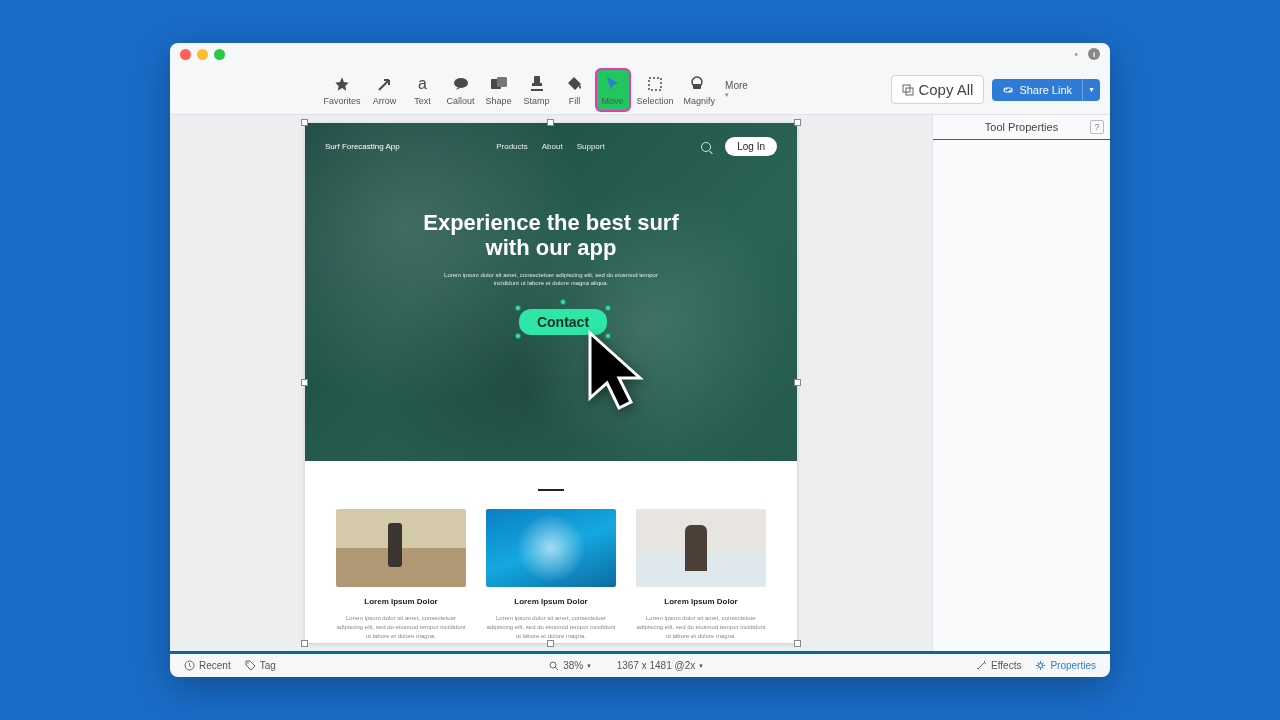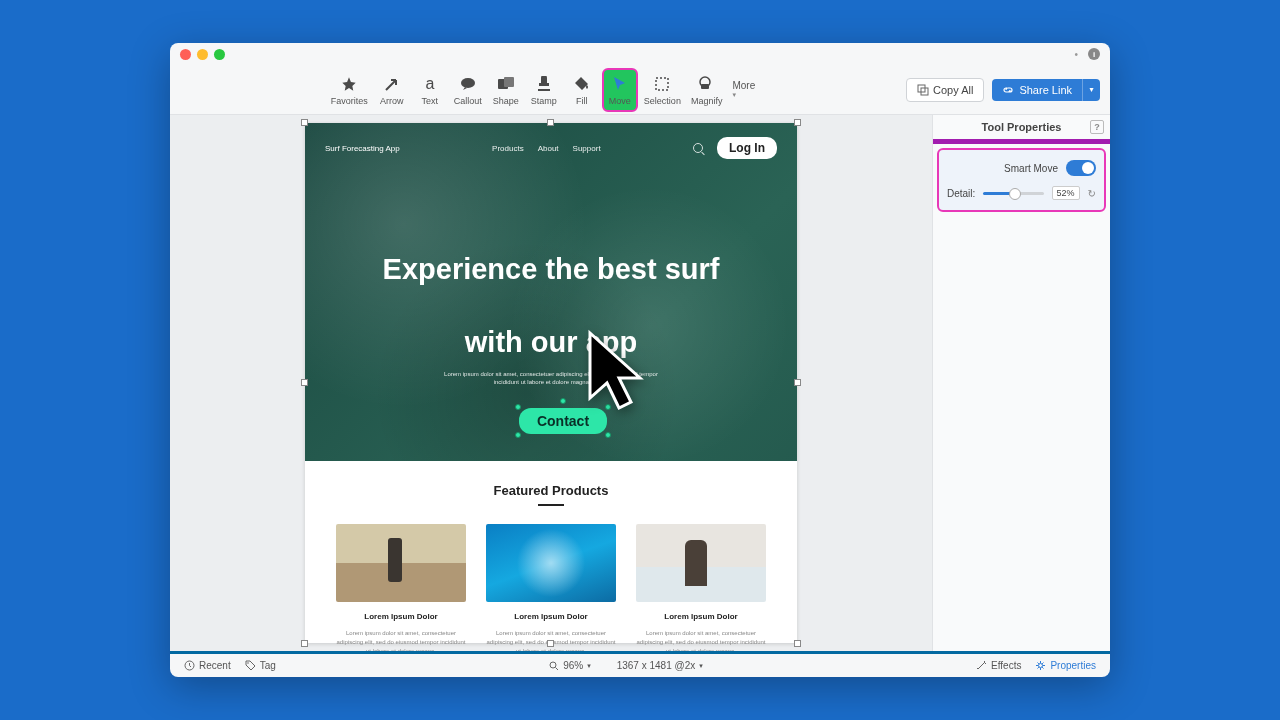--- a/index.html
+++ b/index.html
@@ -16,38 +16,38 @@
 .toolbar { height: 50px; display: flex; align-items: center; padding: 0 10px; border-bottom: 1px solid #e0e2e5; }
 .tb-left, .tb-center, .tb-right { display: flex; align-items: center; gap: 2px; }
 .tb-center { flex: 1; justify-content: center; }
 .tb-right { gap: 8px; }
 .tb-btn { display: flex; flex-direction: column; align-items: center; justify-content: center; min-width: 36px; height: 44px; padding: 2px 4px; border-radius: 4px; cursor: pointer; }
 .tb-btn .icon { height: 20px; display: flex; align-items: center; justify-content: center; color: #4a4a4a; }
 .tb-btn .lbl { font-size: 9px; color: #555; margin-top: 2px; }
 .tb-btn.highlighted { border: 2.5px solid #e838b8; border-radius: 6px; background: #22c55e; }
 .more-btn { display: flex; flex-direction: column; align-items: flex-start; font-size: 10px; color: #555; cursor: pointer; padding: 4px; }
 .more-btn .caret { font-size: 7px; color: #888; }
-.copy-btn { display: flex; align-items: center; gap: 4px; padding: 5px 10px; border: 1px solid #d0d3d7; border-radius: 4px; background: #fff; font-size: 11px; color: #444; cursor: pointer; }
+.copy-btn { display: flex; align-items: center; gap: 4px; padding: 5px 10px; border: 1px solid #d0d3d7; border-radius: 4px; background: #fff; font-size: 15px; color: #444; cursor: pointer; }
 .share-group { display: flex; }
 .share-btn { display: flex; align-items: center; gap: 5px; padding: 5px 10px; background: #2e7cd6; color: #fff; border-radius: 4px 0 0 4px; font-size: 11px; cursor: pointer; }
 .share-drop { width: 18px; background: #2e7cd6; border-left: 1px solid rgba(255,255,255,0.3); border-radius: 0 4px 4px 0; display: flex; align-items: center; justify-content: center; color: #fff; font-size: 8px; cursor: pointer; }
 .body { flex: 1; display: flex; overflow: hidden; }
 .canvas-area { flex: 1; background: #eceef0; display: flex; justify-content: center; padding: 8px; overflow: hidden; position: relative; }
 .canvas { width: 492px; background: #fff; position: relative; box-shadow: 0 1px 4px rgba(0,0,0,0.15); }
 .sel-handle { width: 7px; height: 7px; background: #fff; border: 1px solid #888; position: absolute; z-index: 5; }
 .hero { height: 338px; background: linear-gradient(135deg, #1a4840, #2a6355, #1f5248, #3a7060); background-size: 200% 200%; position: relative; color: #fff; overflow: hidden; }
 .hero::before { content: ""; position: absolute; inset: 0; background: radial-gradient(circle at 20% 30%, rgba(255,255,255,0.15), transparent 40%), radial-gradient(circle at 70% 60%, rgba(255,255,255,0.1), transparent 35%), radial-gradient(circle at 45% 80%, rgba(0,0,0,0.2), transparent 40%); }
 .hero-nav { position: relative; display: flex; align-items: center; padding: 14px 20px; font-size: 8px; }
 .hero-brand { font-size: 8px; font-weight: 500; }
 .hero-nav-links { flex: 1; display: flex; justify-content: center; gap: 14px; opacity: 0.9; }
 .hero-search { width: 10px; height: 10px; border: 1px solid #fff; border-radius: 50%; opacity: 0.8; margin-right: 14px; position: relative; }
 .hero-search::after { content: ""; position: absolute; width: 4px; height: 1px; background: #fff; bottom: -2px; right: -3px; transform: rotate(45deg); }
-.hero-login { background: #fff; color: #222; padding: 4px 12px; border-radius: 10px; font-size: 12px; font-weight: 700; }
+.hero-login { background: #fff; color: #222; padding: 4px 12px; border-radius: 10px; font-size: 10px; font-weight: 400; }
 .hero-content { position: relative; text-align: center; padding-top: 40px; }
-.hero-title { font-size: 29px; font-weight: 600; line-height: 1.15; margin-top: 40px; }
+.hero-title { font-size: 22px; font-weight: 600; line-height: 1.15; }
 .hero-sub { font-size: 6px; opacity: 0.85; margin-top: 10px; max-width: 240px; margin-left: auto; margin-right: auto; line-height: 1.4; }
 .hero-cta-wrap { position: relative; display: inline-block; margin-top: 22px; margin-left: 24px; }
 .hero-cta { background: #2de6a8; color: #0a3028; padding: 5px 18px; border-radius: 12px; font-size: 14px; font-weight: 700; display: inline-block; position: relative; }
 .sel-dot { width: 6px; height: 6px; background: #2de6a8; border: 1px solid #188f63; border-radius: 50%; position: absolute; }
 .cursor-big { position: absolute; top: 205px; left: 280px; z-index: 20; filter: drop-shadow(2px 4px 6px rgba(0,0,0,0.4)); }
 .featured { padding: 22px 30px; }
 .featured-title { text-align: center; font-size: 13px; font-weight: 700; color: #222; }
 .featured-underline { width: 26px; height: 2px; background: #222; margin: 6px auto 18px; }
 .cards { display: flex; gap: 20px; justify-content: center; align-items: center; }
 .card { width: 130px; text-align: center; }
@@ -55,21 +55,21 @@
 .img1 { background: linear-gradient(to bottom, #d4c9a8 50%, #b09875 50%); position: relative; }
 .img1::after { content: ""; position: absolute; left: 40%; top: 18%; width: 14px; height: 44px; background: #3a3530; border-radius: 3px; }
 .img2 { background: linear-gradient(160deg, #0a7fc4, #15a8e0, #0c6ba3); position: relative; overflow: hidden; }
 .img2::before { content: ""; position: absolute; inset: 0; background: radial-gradient(circle at 50% 50%, rgba(255,255,255,0.6), transparent 45%); }
 .img3 { background: linear-gradient(to bottom, #e8e5e0 55%, #dfe8ec 55%); position: relative; }
 .img3::after { content: ""; position: absolute; left: 38%; top: 20%; width: 22px; height: 46px; background: #4a4038; border-radius: 6px 6px 0 0; }
 .card-title { font-size: 8px; font-weight: 700; margin-top: 10px; color: #222; }
 .card-desc { font-size: 6px; color: #888; margin-top: 8px; line-height: 1.5; }
 .card-btn { display: inline-block; background: #2de6a8; color: #0a3028; padding: 5px 14px; border-radius: 11px; font-size: 7px; font-weight: 700; margin-top: 12px; }
 .sidepanel { width: 178px; background: #f9fafb; border-left: 1px solid #e0e2e5; }
-.sp-header { display: flex; align-items: center; justify-content: center; padding: 6px 8px; border-bottom: 5px solid #a21caf; font-size: 11px; color: #444; font-weight: 700; position: relative; }
+.sp-header { display: flex; align-items: center; justify-content: center; padding: 6px 8px; border-bottom: 1px solid #a21caf; font-size: 11px; color: #444; font-weight: 400; position: relative; }
 .sp-help { position: absolute; right: 6px; width: 14px; height: 14px; border: 1px solid #bbb; border-radius: 2px; font-size: 9px; color: #888; display: flex; align-items: center; justify-content: center; }
 .sp-body { padding: 10px 8px; border: 2.5px solid #e838b8; border-radius: 6px; margin: 4px; background: #eef3fa; }
 .sp-row { display: flex; align-items: center; gap: 8px; margin-bottom: 10px; }
 .sp-row:last-child { margin-bottom: 0; }
 .sp-label { font-size: 10px; color: #444; flex: 1; text-align: right; }
 .toggle { width: 30px; height: 16px; background: #2e7cd6; border-radius: 8px; position: relative; cursor: pointer; }
 .toggle::after { content: ""; position: absolute; width: 12px; height: 12px; background: #fff; border-radius: 50%; top: 2px; right: 2px; }
 .slider { flex: 1; height: 3px; background: linear-gradient(to right, #2e7cd6 52%, #d0d3d7 52%); border-radius: 2px; position: relative; }
 .slider::after { content: ""; position: absolute; left: 52%; top: -4px; width: 10px; height: 10px; background: #fff; border: 1px solid #aaa; border-radius: 50%; transform: translateX(-50%); }
 .sp-val { font-size: 9px; color: #444; border: 1px solid #ccc; background: #fff; padding: 1px 4px; border-radius: 2px; }
@@ -239,21 +239,20 @@
               <div class="sel-dot" style="top:-10px;left:calc(50% - 3px)"></div>
             </div>
           </div>
         </div>
 
         <svg class="cursor-big" width="70" height="90" viewBox="0 0 70 90">
           <path d="M5 5 L5 70 L22 55 L34 80 L46 74 L34 50 L55 50 Z" fill="#000" stroke="#fff" stroke-width="3"></path>
         </svg>
 
         <div class="featured">
-          <div class="featured-title">Featured Products</div>
           <div class="featured-underline"></div>
           <div class="cards">
             <div class="card">
               <div class="card-img img1"></div>
               <div class="card-title">Lorem Ipsum Dolor</div>
               <div class="card-desc">Lorem ipsum dolor sit amet, consectetuer adipiscing elit, sed do eiusmod tempor incididunt ut labore et dolore magna.</div>
               <div class="card-btn">Read More</div>
             </div>
             <div class="card">
               <div class="card-img img2"></div>
@@ -270,32 +269,20 @@
           </div>
         </div>
       </div>
     </div>
 
     <div class="sidepanel">
       <div class="sp-header">
         <span>Tool Properties</span>
         <div class="sp-help">?</div>
       </div>
-      <div class="sp-body">
-        <div class="sp-row">
-          <div class="sp-label">Smart Move</div>
-          <div class="toggle"></div>
-        </div>
-        <div class="sp-row">
-          <div class="sp-label" style="flex:0 0 auto">Detail:</div>
-          <div class="slider"></div>
-          <div class="sp-val">52%</div>
-          <div class="sp-reset">↻</div>
-        </div>
-      </div>
     </div>
   </div>
 
   <div class="statusbar">
     <div class="sb-item">
       <svg width="11" height="11" viewBox="0 0 11 11">
           <circle cx="5.5" cy="5.5" r="4.5" fill="none" stroke="#666"></circle>
           <path d="M5.5 3v2.5L7 7" stroke="#666" fill="none"></path>
         </svg>
       <span>Recent</span>
@@ -307,21 +294,21 @@
         </svg>
       <span>Tag</span>
     </div>
     <div class="sb-spacer"></div>
     <div class="sb-center">
       <div class="sb-item">
         <svg width="10" height="10" viewBox="0 0 10 10">
             <circle cx="4" cy="4" r="3" fill="none" stroke="#666"></circle>
             <path d="M6.5 6.5L9 9" stroke="#666"></path>
           </svg>
-        <span>96% </span>
+        <span>38% </span>
           <span style="font-size:7px">▾</span>
       </div>
       <div class="sb-item">
         <span>1367 x 1481 @2x </span>
           <span style="font-size:7px">▾</span>
       </div>
     </div>
     <div class="sb-spacer"></div>
     <div class="sb-item">
       <svg width="11" height="11" viewBox="0 0 11 11">

